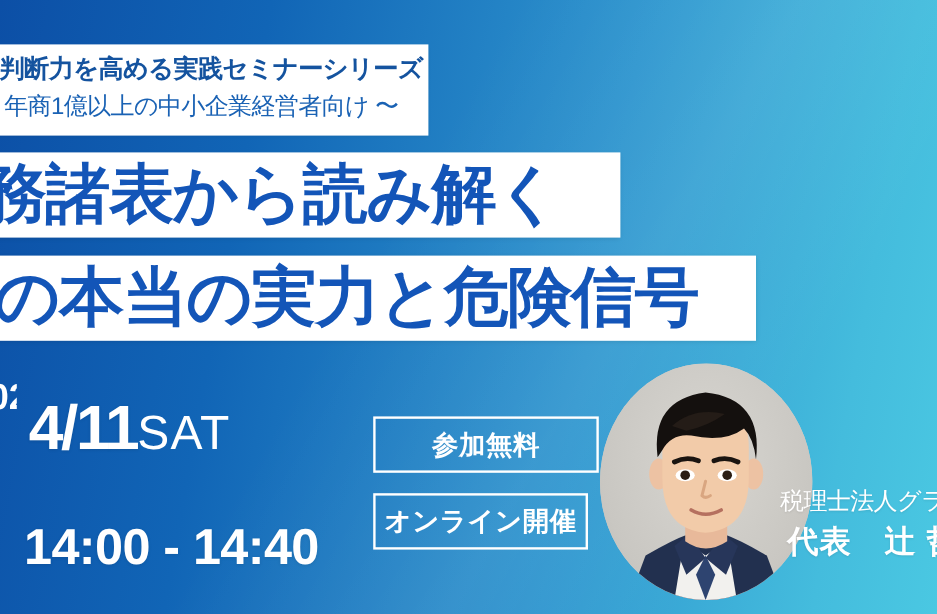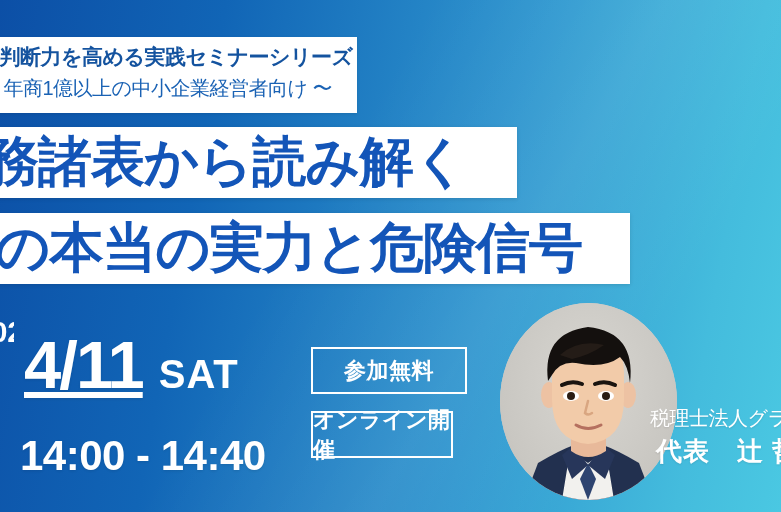--- a/index.html
+++ b/index.html
@@ -118,31 +118,30 @@
   
   .date-row {
     position: absolute;
     left: 24px;
     top: 331px;
     display: flex;
     align-items: baseline;
     color: #ffffff;
   }
   .date-main {
-    font-size: 67px;
+    font-size: 52px;
     font-weight: bold;
     line-height: 1;
     letter-spacing: -2px;
     text-shadow: 0 1px 3px rgba(0,0,0,0.10);
-    text-decoration: underline;
   }
   .date-dow {
     font-size: 40px;
-    font-weight: bold;
-    margin-left: 16px;
+    font-weight: normal;
+    margin-left: 0;
     letter-spacing: 1px;
   }
   .time-row {
     position: absolute;
     left: 20px;
     top: 432px;
     color: #ffffff;
     font-size: 42px;
     font-weight: bold;
     letter-spacing: -0.5px;
@@ -159,27 +158,27 @@
     font-weight: bold;
     display: flex;
     align-items: center;
     justify-content: center;
     letter-spacing: 0.5px;
     box-sizing: border-box;
   }
   .badge-free {
     left: 311px;
     top: 347px;
-    width: 156px;
+    width: 188px;
     height: 47px;
   }
   .badge-online {
     left: 311px;
     top: 411px;
-    width: 142px;
+    width: 179px;
     height: 47px;
   }
 
   
   .portrait {
     position: absolute;
     left: 500px;
     top: 303px;
     width: 177px;
     height: 197px;

